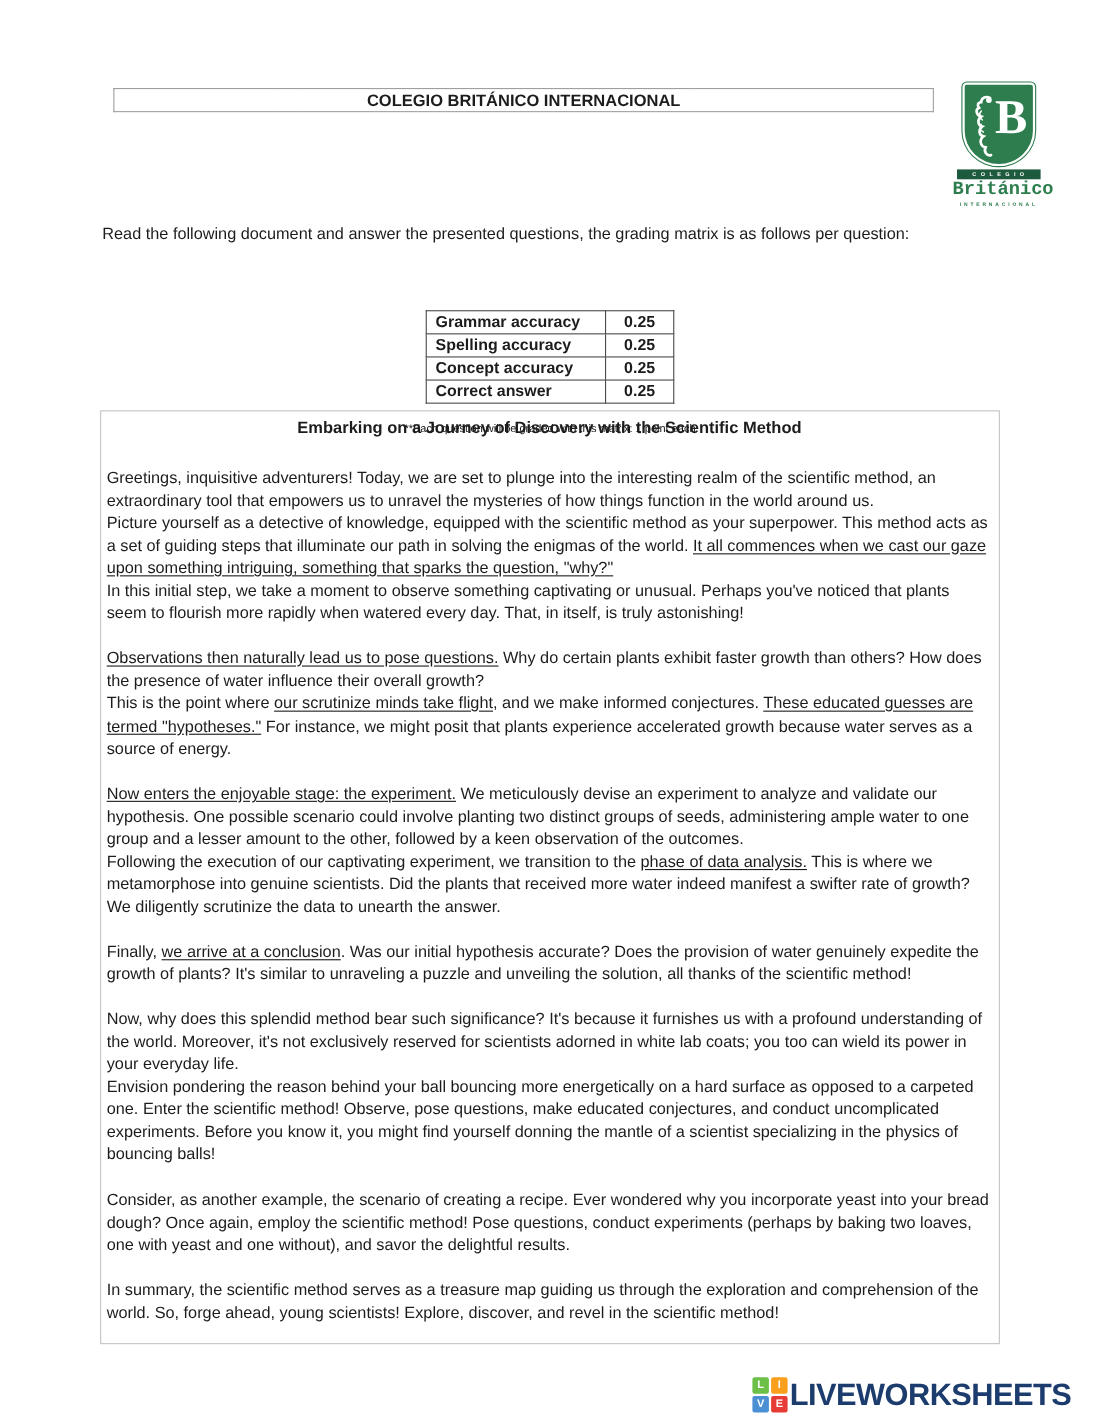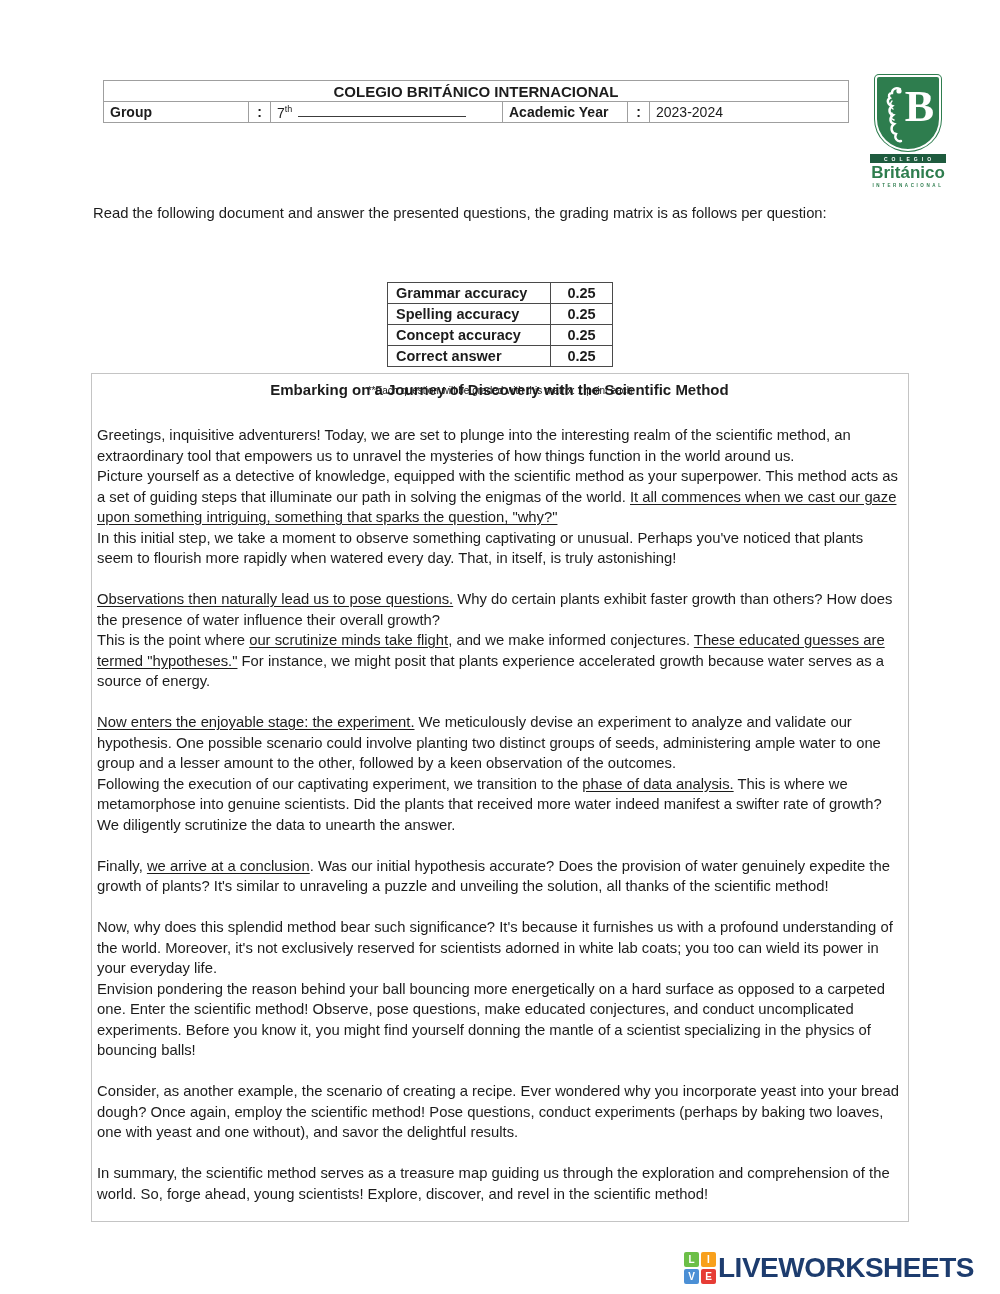--- a/index.html
+++ b/index.html
@@ -42,21 +42,21 @@
   .shield-b {
     position:absolute; right:5px; top:8px; color:#ffffff;
     font-family:"Liberation Serif", serif; font-weight:bold; font-size:44px; line-height:1;
   }
   .lion-icon { position:absolute; left:3px; top:6px; }
   .logo-band {
     margin:3px auto 0; width:76px; background:#1e5b3e; color:#ffffff;
     font-size:5px; letter-spacing:4px; padding:2px 0 1px 3px; font-weight:bold;
   }
   .logo-name {
-    font-family:Liberation Sans, sans-serif; color:#2e7d4e; font-weight:bold;
+    font-family:Liberation Mono, monospace; color:#2e7d4e; font-weight:bold;
     font-size:17px; line-height:1.05; margin-top:1px;
   }
   .logo-sub { color:#2e7d4e; font-size:4.5px; letter-spacing:2.6px; font-weight:bold; margin-top:1px; }
 
   
   .instruction {
     position:absolute; left:93px; top:205px; width:810px;
     font-weight:normal; font-size:14.8px;
   }
 
@@ -100,30 +100,20 @@
     <col style="width:145px">
       <col style="width:22px">
       <col style="width:232px">
     <col style="width:125px">
       <col style="width:22px">
       <col style="width:199px">
   </colgroup>
   <tbody>
       <tr>
     <td colspan="6" class="tbl-title">COLEGIO BRITÁNICO INTERNACIONAL</td>
-  </tr>
-  <tr>
-    <td class="lbl">Group</td>
-    <td class="colon">:</td>
-    <td>
-      <span>7</span><sup>th</sup><span class="blank-line w170"></span>
-    </td>
-    <td class="lbl">Academic Year</td>
-    <td class="colon">:</td>
-    <td>2023-2024</td>
   </tr>
 </tbody>
   </table>
 
 <div class="school-logo">
   <div class="shield">
     <span class="lion-icon">
       <svg width="30" height="62" viewBox="0 0 30 62">
         <path d="M20,6 C16,4 12,6 12,10 C9,10 8,13 10,15 C6,17 8,22 12,23 C8,26 9,31 13,32 C9,35 10,40 14,41 C10,44 11,50 16,51 C14,55 17,59 21,58" fill="none" stroke="#ffffff" stroke-width="2.4" stroke-linecap="round"></path>
         <circle cx="19" cy="8" r="2.6" fill="#ffffff"></circle>

